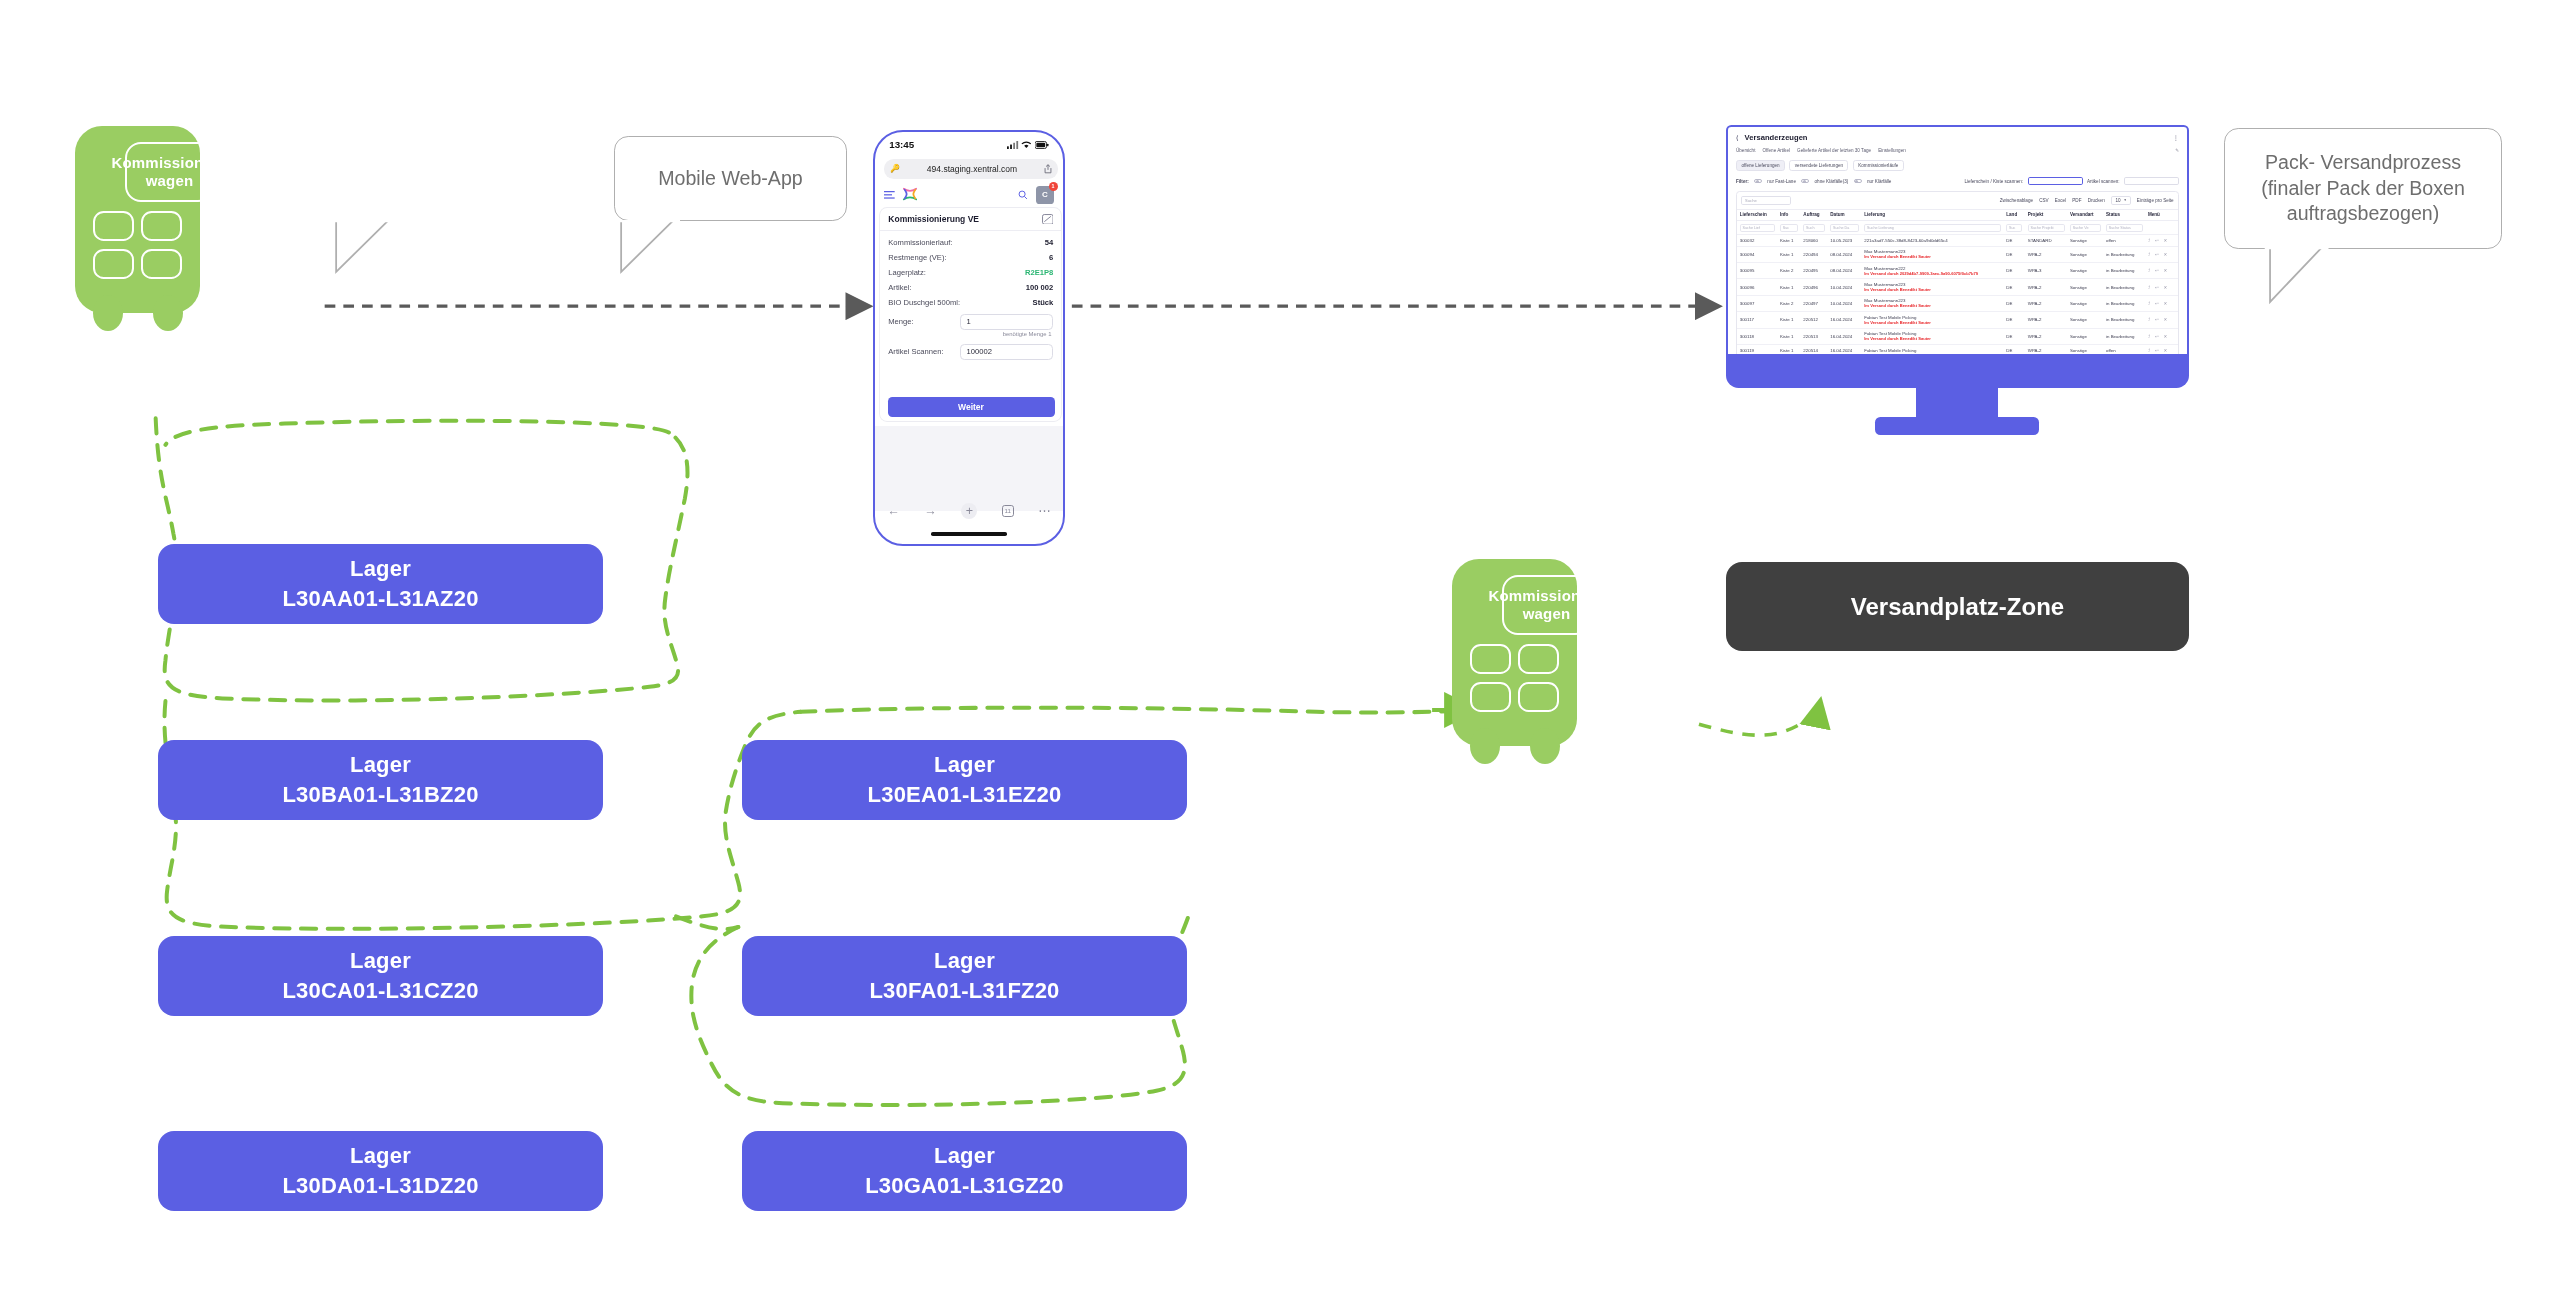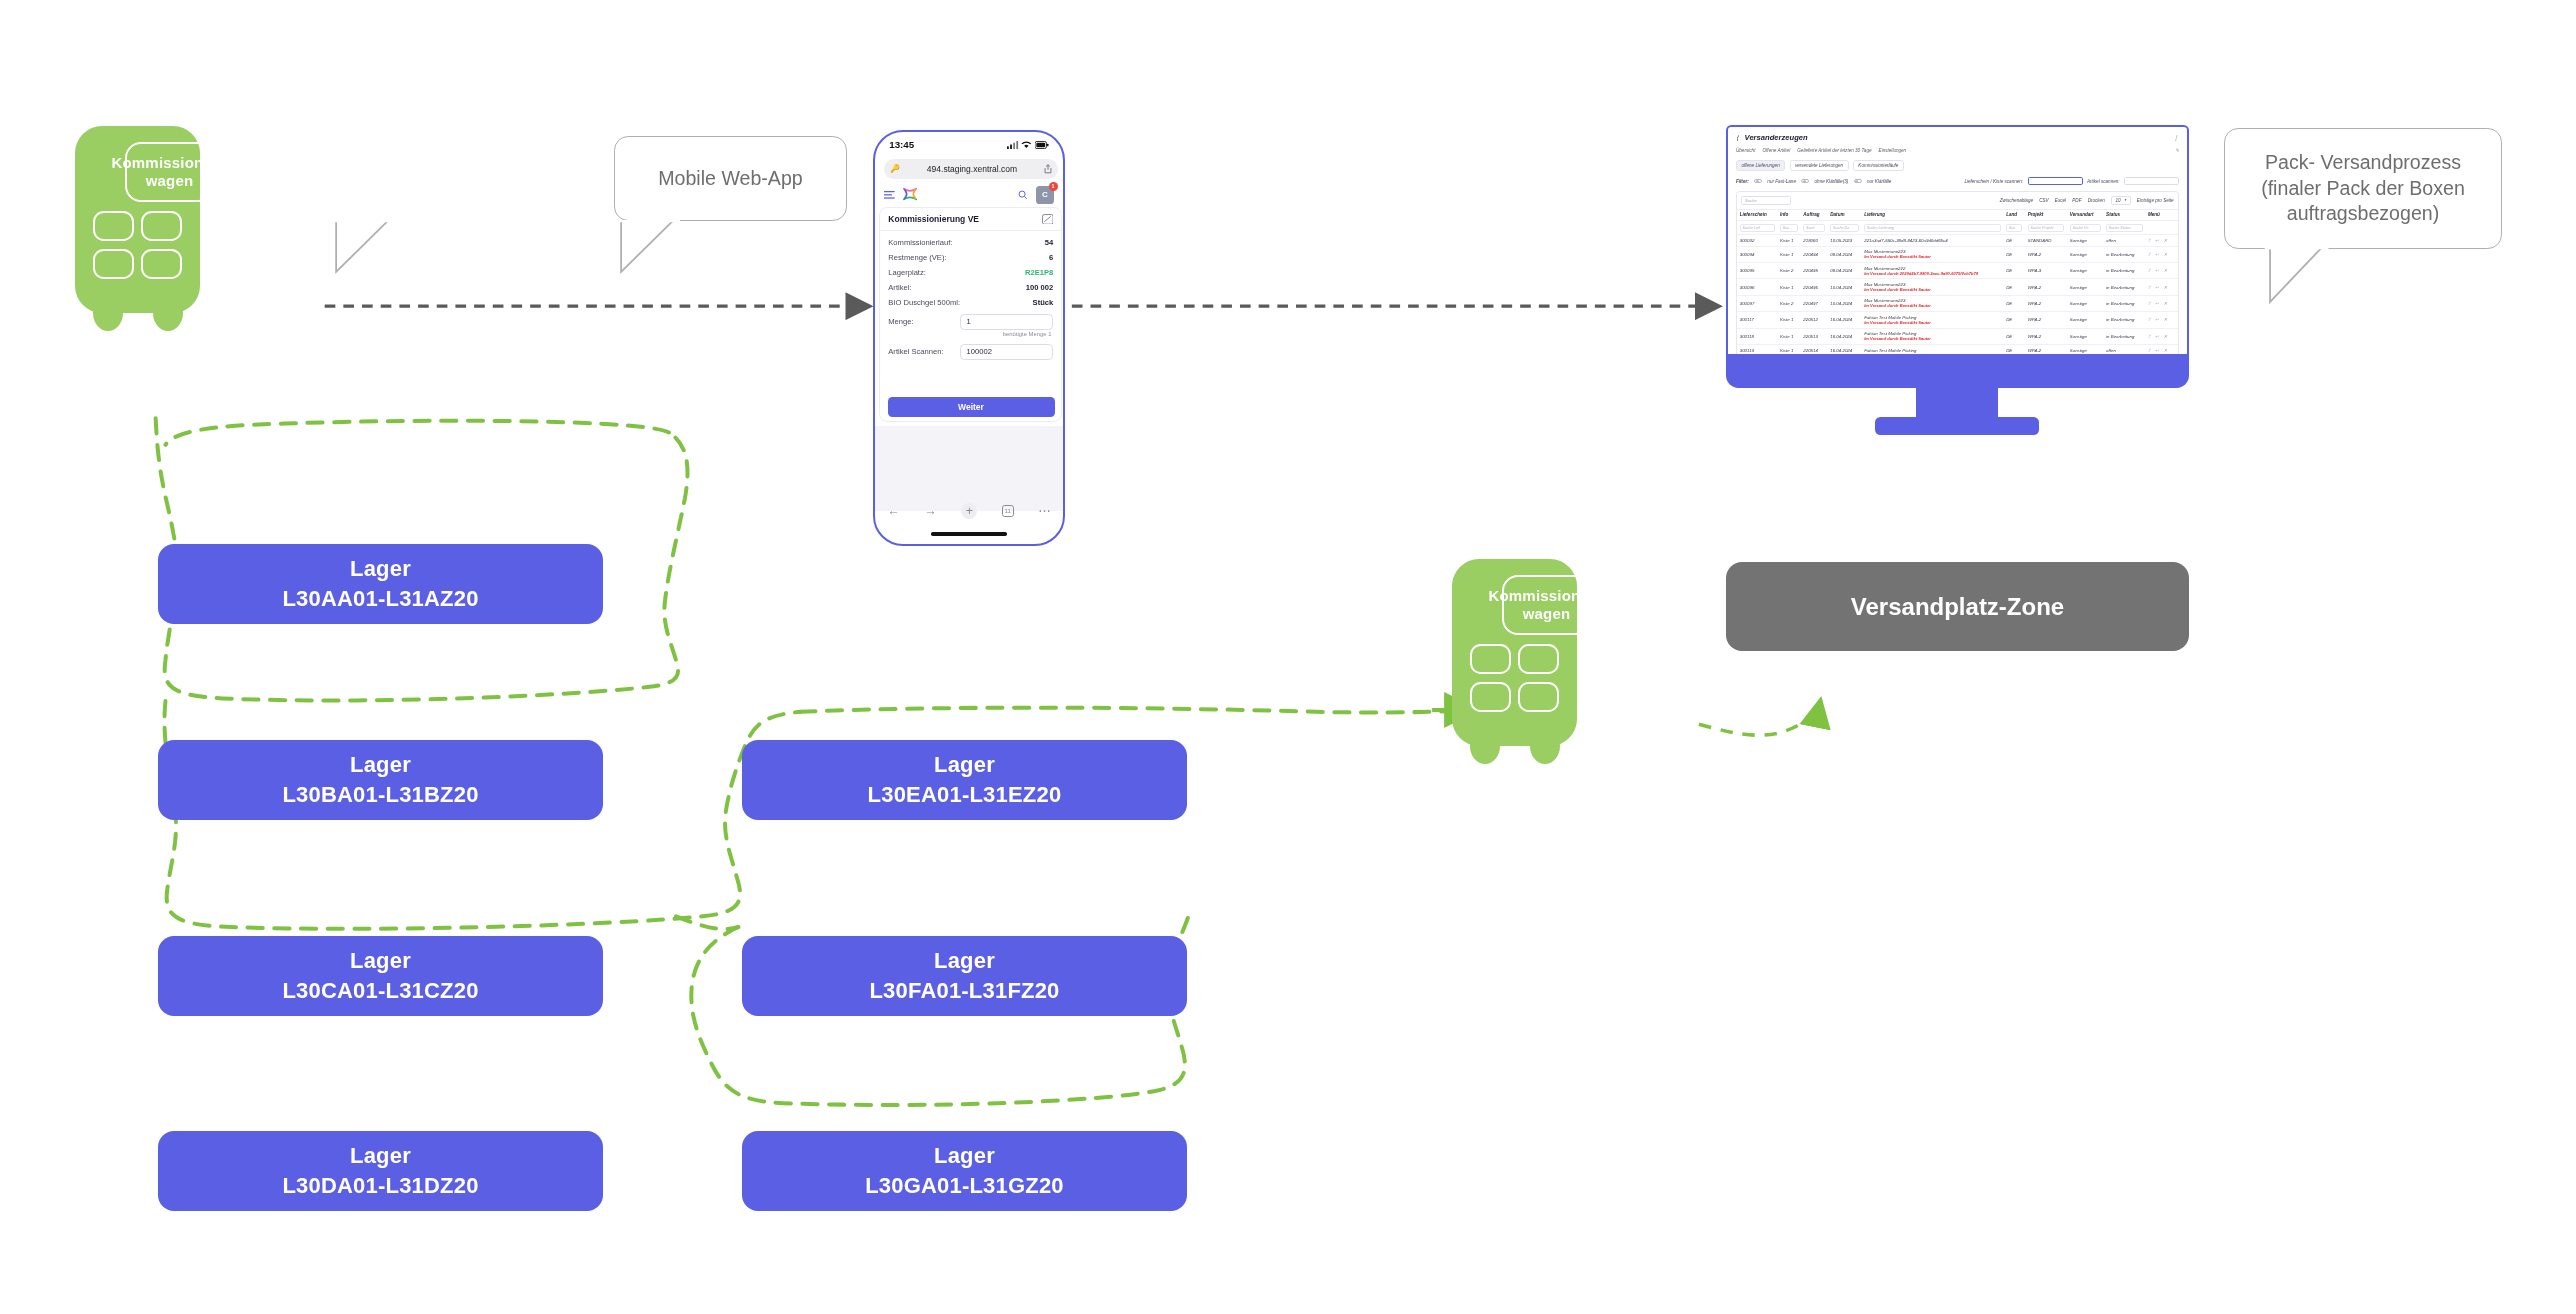--- a/index.html
+++ b/index.html
@@ -43,21 +43,21 @@
   .lager {
     position: absolute; background: #5B5FE3; border-radius: 16px;
     color: #ffffff; display: flex; flex-direction: column;
     align-items: center; justify-content: center;
     font-weight: bold; font-size: 22px; line-height: 1.38;
     letter-spacing: 0.2px;
   }
 
   
   .zone {
-    position: absolute; background: #737373; border-radius: 16px;
+    position: absolute; background: #404040; border-radius: 16px;
     color: #ffffff; font-weight: bold; font-size: 24px;
     display: flex; align-items: center; justify-content: center;
   }
 
   
   .phone {
     position: absolute; left: 873px; top: 130px; width: 192px; height: 416px;
     border: 2.7px solid #5B5FE3; border-radius: 30px; background: #ffffff;
     overflow: hidden;
   }
@@ -145,21 +145,21 @@
     position: absolute; left: 0; top: 231px; width: 463px; height: 32px;
     background: #5B5FE3; border-radius: 0 0 12.5px 12.5px;
   }
   .mon-neck {
     position: absolute; left: 190px; top: 263px; width: 82px; height: 32px; background: #5B5FE3;
   }
   .mon-foot {
     position: absolute; left: 149px; top: 292px; width: 164px; height: 18px;
     background: #5B5FE3; border-radius: 5.3px;
   }
-  .mon-inner { padding: 6.2px 8px; font-style: italic; }
+  .mon-inner { padding: 6.2px 8px; }
   .mon-title { font-size: 7.6px; font-weight: bold; color: #1C1C2E; display: flex; align-items: center; gap: 6.2px; }
   .mon-subtabs { display: flex; gap: 7.1px; font-size: 4.6px; color: #5A5A6E; margin-top: 6.2px; }
   .mon-pills { display: flex; gap: 4.4px; margin-top: 6.2px; }
   .mon-pill { font-size: 4.6px; color: #4A4A5E; border: 0.6px solid #E2E2EC; border-radius: 2.7px; padding: 2.2px 4.4px; }
   .mon-pill.active { background: #EFEFF6; }
   .mon-filters { display: flex; align-items: center; gap: 5.3px; margin-top: 6.2px; font-size: 4.6px; color: #4A4A5E; }
   .sw { width: 8px; height: 4.4px; border: 0.6px solid #B9B9C9; border-radius: 2.7px; position: relative; }
   .sw::after { content:""; position:absolute; left:0.6px; top:0.4px; width:3px; height:3px; background:#B9B9C9; border-radius:50%; }
   .mon-scanrow { margin-left: auto; display: flex; align-items: center; gap: 4.4px; font-size: 4.6px; color: #4A4A5E; }
   .scan-inp { width: 55px; height: 8px; border: 0.7px solid #5B5FE3; border-radius: 1.8px; background:#fff; }

